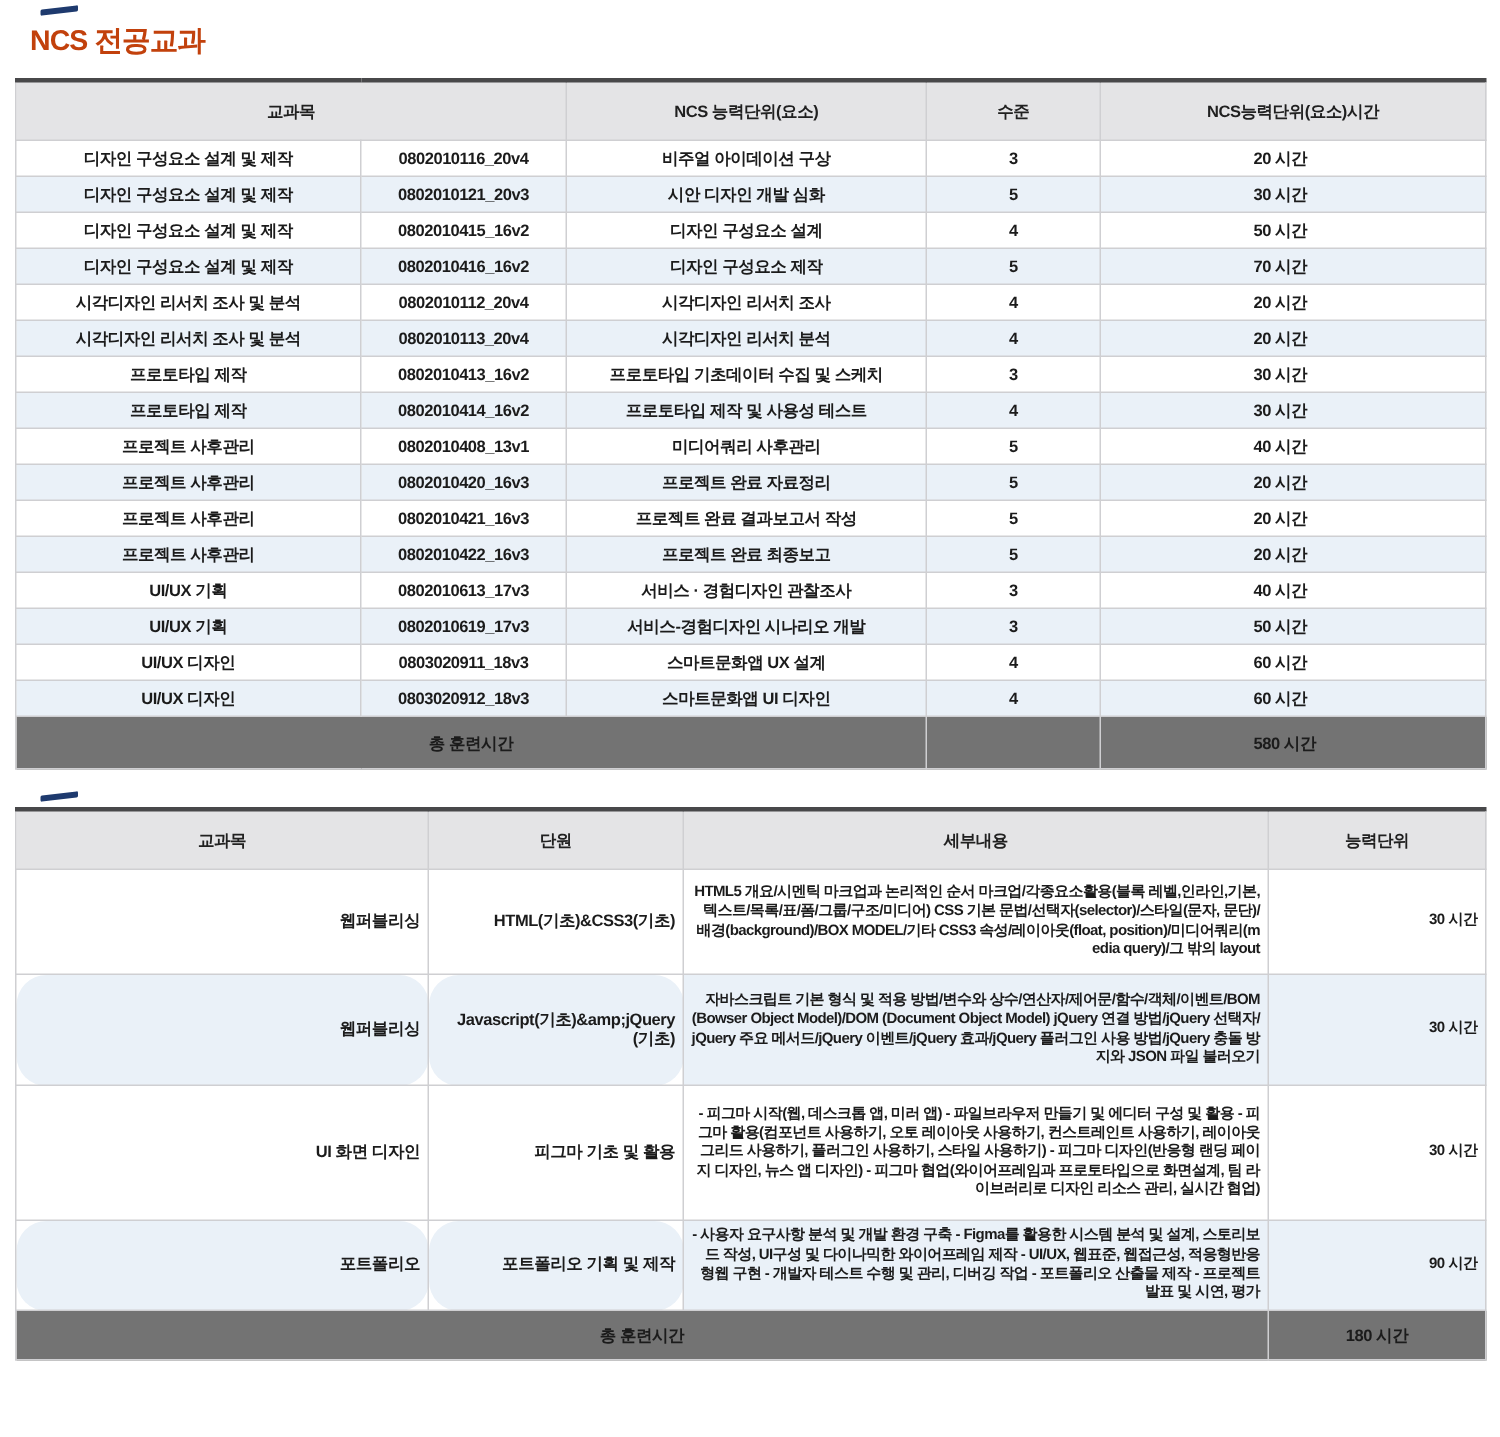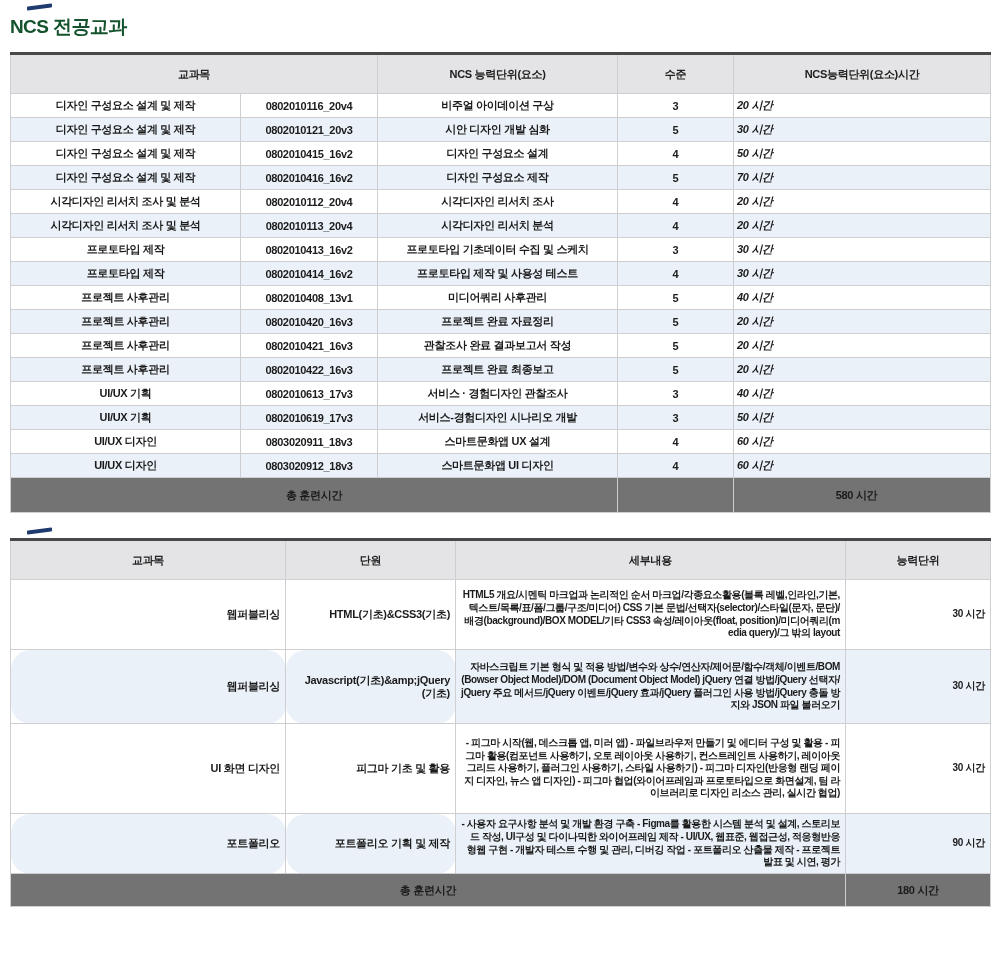--- a/index.html
+++ b/index.html
@@ -9,37 +9,37 @@
     color:#1b1b1b;overflow:hidden;
   }
   .page{padding:2px 10px 0 10px;}
   .section-dash{
     width:25px;height:4px;background:#1e3a6e;border-radius:1px;
     margin:3px 0 5px 17px;transform:skewY(-7deg);
   }
   .section-dash.second{margin-top:16px;}
   .section-title{
     font-size:19px;font-weight:700;letter-spacing:-0.6px;
-    margin:2px 0 12px 0;color:#14532d;
+    margin:2px 0 12px 10px;color:#c2410c;
   }
   table{
     width:980px;border-collapse:collapse;table-layout:fixed;
     border-top:3px solid #48484a;
   }
   th,td{
     border:1px solid #cfcfd2;
     font-size:11px;font-weight:700;text-align:center;
     padding:1px 3px;letter-spacing:-0.3px;
     word-break:break-all;
   }
   thead th{
     background:#e4e4e6;height:36px;font-size:11px;color:#202020;
   }
   .t1 tbody td{height:21px;}
-  .t1 .hours-cell{text-align:left;padding-right:20px;font-style:italic;}
+  .t1 .hours-cell{text-align:center;padding-right:20px;}
   tr.stripe td{background:#eaf1f8;}
   tfoot td{background:#737373;height:32px;}
   .t1 tfoot .total-cell{text-align:center;padding-right:14px;}
   .t2 tbody td{font-size:10px;line-height:12.6px;padding:4px 5px;text-align:right;}
   .t2 td.subject-cell,.t2 td.unit-cell{font-size:11px;border-radius:20px;}
   .t2 .detail-cell{letter-spacing:-0.4px;}
   .t2 tfoot td{height:30px;font-size:11px;}
 </style>
 </head>
 <body>
@@ -132,21 +132,21 @@
         <tr class="stripe">
           <td class="subject-cell">프로젝트 사후관리</td>
           <td class="code-cell">0802010420_16v3</td>
           <td class="unit-cell">프로젝트 완료 자료정리</td>
           <td class="level-cell">5</td>
           <td class="hours-cell">20 시간</td>
         </tr>
         <tr>
           <td class="subject-cell">프로젝트 사후관리</td>
           <td class="code-cell">0802010421_16v3</td>
-          <td class="unit-cell">관찰조사 완료 결과보고서 작성</td>
+          <td class="unit-cell">프로젝트 완료 결과보고서 작성</td>
           <td class="level-cell">5</td>
           <td class="hours-cell">20 시간</td>
         </tr>
         <tr class="stripe">
           <td class="subject-cell">프로젝트 사후관리</td>
           <td class="code-cell">0802010422_16v3</td>
           <td class="unit-cell">프로젝트 완료 최종보고</td>
           <td class="level-cell">5</td>
           <td class="hours-cell">20 시간</td>
         </tr>

